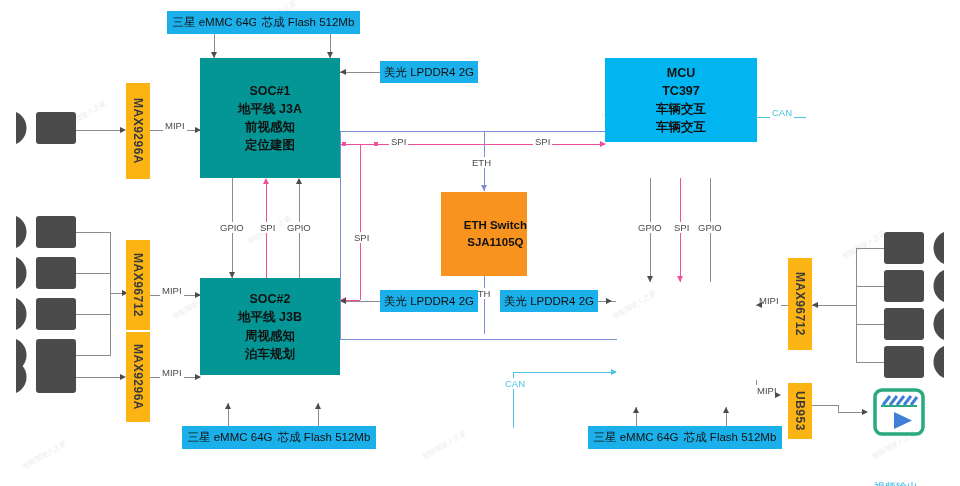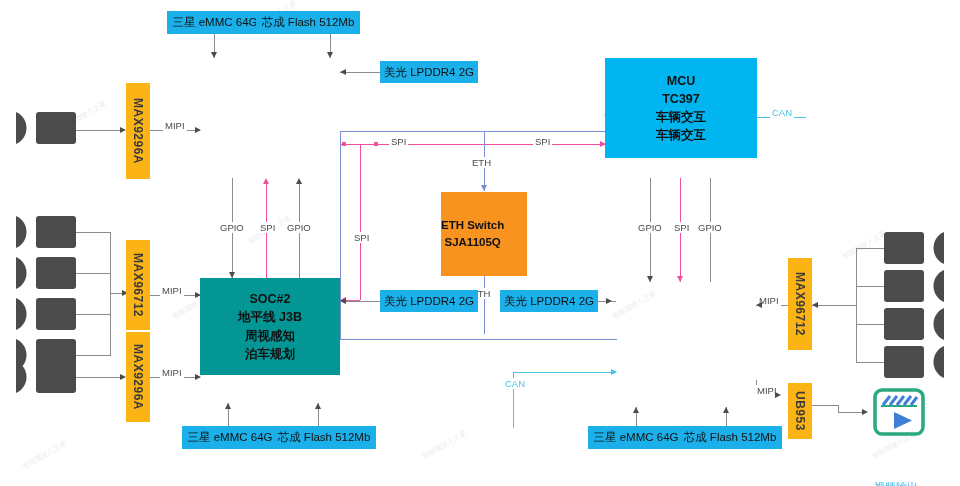--- a/index.html
+++ b/index.html
@@ -9,21 +9,21 @@
   .abs{position:absolute;box-sizing:border-box;}
 
   
   .soc{background:#039695;color:#111;display:flex;align-items:center;
        justify-content:center;text-align:center;font-weight:bold;
        font-size:12.5px;line-height:1.45;}
   .mcu{background:#00b5f0;color:#111;display:flex;align-items:center;
        justify-content:center;text-align:center;font-weight:bold;
        font-size:12.5px;line-height:1.45;}
   .eth{background:#f7931e;color:#111;display:flex;align-items:center;
-       justify-content:flex-start;text-align:center;font-weight:bold;
+       justify-content:flex-end;text-align:center;font-weight:bold;
        font-size:11.5px;line-height:1.5;}
   .mem{background:#1cb0ea;color:#111;display:flex;align-items:center;
        justify-content:center;text-align:center;font-size:11.5px;
        font-weight:500;white-space:nowrap;}
   .chip{background:#fcb415;color:#3a3a3a;display:flex;align-items:center;
         justify-content:center;font-weight:bold;font-size:12px;
         writing-mode:vertical-rl;text-orientation:mixed;letter-spacing:.5px;}
   .sens{background:#7b8794;color:#1d1d1d;display:flex;align-items:center;
         justify-content:center;text-align:center;font-size:11px;
         font-weight:500;white-space:nowrap;}
@@ -173,28 +173,36 @@
     <span>三星 eMMC 64G</span>
   </div>
   <div class="abs mem" style="left:256px;top:11px;width:104px;height:23px;">
     <span>芯成 Flash 512Mb</span>
   </div>
   <div class="wire v" style="left:214px;top:34px;height:24px;"></div>
   <div class="arrow ar-d" style="left:210.5px;top:52px;"></div>
   <div class="wire v" style="left:330px;top:34px;height:24px;"></div>
   <div class="arrow ar-d" style="left:326.5px;top:52px;"></div>
 
+  <div class="abs soc" style="left:200px;top:58px;width:140px;height:120px;">
+    <div>
+      <div>SOC#1</div>
+      <div>地平线 J3A</div>
+      <div>前视感知</div>
+      <div>定位建图</div>
+    </div>
+  </div>
 
   <div class="abs mem" style="left:380px;top:61px;width:98px;height:22px;">
     <span>美光 LPDDR4 2G</span>
   </div>
   <div class="wire h" style="left:340px;top:72px;width:40px;"></div>
   <div class="arrow ar-l" style="left:340px;top:68.5px;"></div>
 
-  <div class="abs mcu" style="left:605px;top:58px;width:152px;height:100px;">
+  <div class="abs mcu" style="left:605px;top:58px;width:152px;height:84px;">
     <div>
       <div>MCU</div>
       <div>TC397</div>
       <div>车辆交互</div>
       <div>车辆交互</div>
     </div>
   </div>
 
   <div class="wire h cyan" style="left:757px;top:117px;width:49px;"></div>
   <div class="lbl" style="left:770px;top:107px;color:#4cc3e0;">CAN</div>

